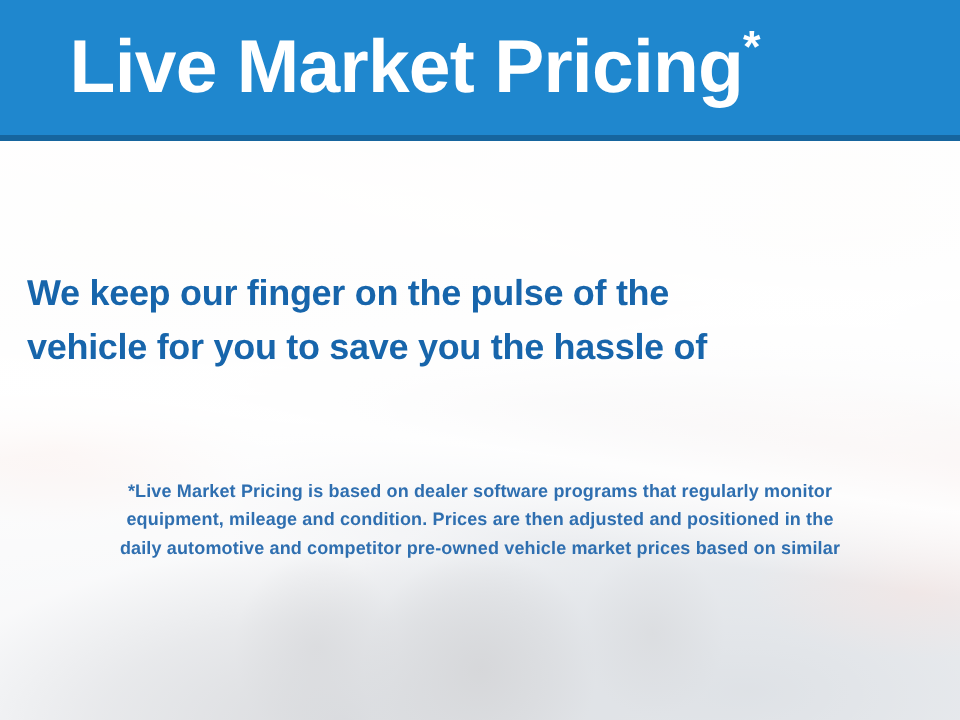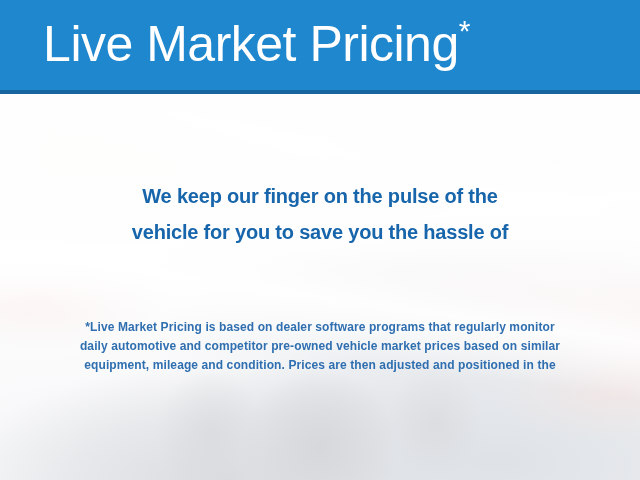--- a/index.html
+++ b/index.html
@@ -109,42 +109,43 @@
   }
   .banner-title {
     position: absolute;
     left: 0;
     top: 11px;
     width: 513px;
     text-align: center;
     color: #ffffff;
     font-family: "Liberation Sans", sans-serif;
     font-size: 50px;
-    font-weight: normal;
+    font-weight: bold;
     letter-spacing: -0.5px;
     line-height: 66px;
     white-space: nowrap;
+    padding-left: 20px;
   }
   .banner-title .star {
     font-size: 30px;
     vertical-align: 20px;
     line-height: 0;
   }
 
   
   .headline {
     position: absolute;
     left: 18px;
     top: 178px;
     width: 604px;
     z-index: 6;
-    text-align: center;
+    text-align: left;
     color: #1765ab;
     font-family: "Liberation Sans", sans-serif;
-    font-size: 20px;
+    font-size: 24px;
     font-weight: bold;
     line-height: 36px;
     letter-spacing: -0.2px;
   }
   .headline-line { display: block; white-space: nowrap; }
 
   
   .disclaimer {
     position: absolute;
     left: 22px;
@@ -181,17 +182,17 @@
     <div class="banner-underline"></div>
   </div>
 
   <div class="headline">
     <span class="headline-line">We keep our finger on the pulse of the</span>
     <span class="headline-line">vehicle for you to save you the hassle of</span>
   </div>
 
   <div class="disclaimer">
     <span class="disclaimer-line">*Live Market Pricing is based on dealer software programs that regularly monitor</span>
+    <span class="disclaimer-line">equipment, mileage and condition. Prices are then adjusted and positioned in the</span>
     <span class="disclaimer-line">daily automotive and competitor pre-owned vehicle market prices based on similar</span>
-    <span class="disclaimer-line">equipment, mileage and condition. Prices are then adjusted and positioned in the</span>
   </div>
 
 </div>
 
 </body></html>

